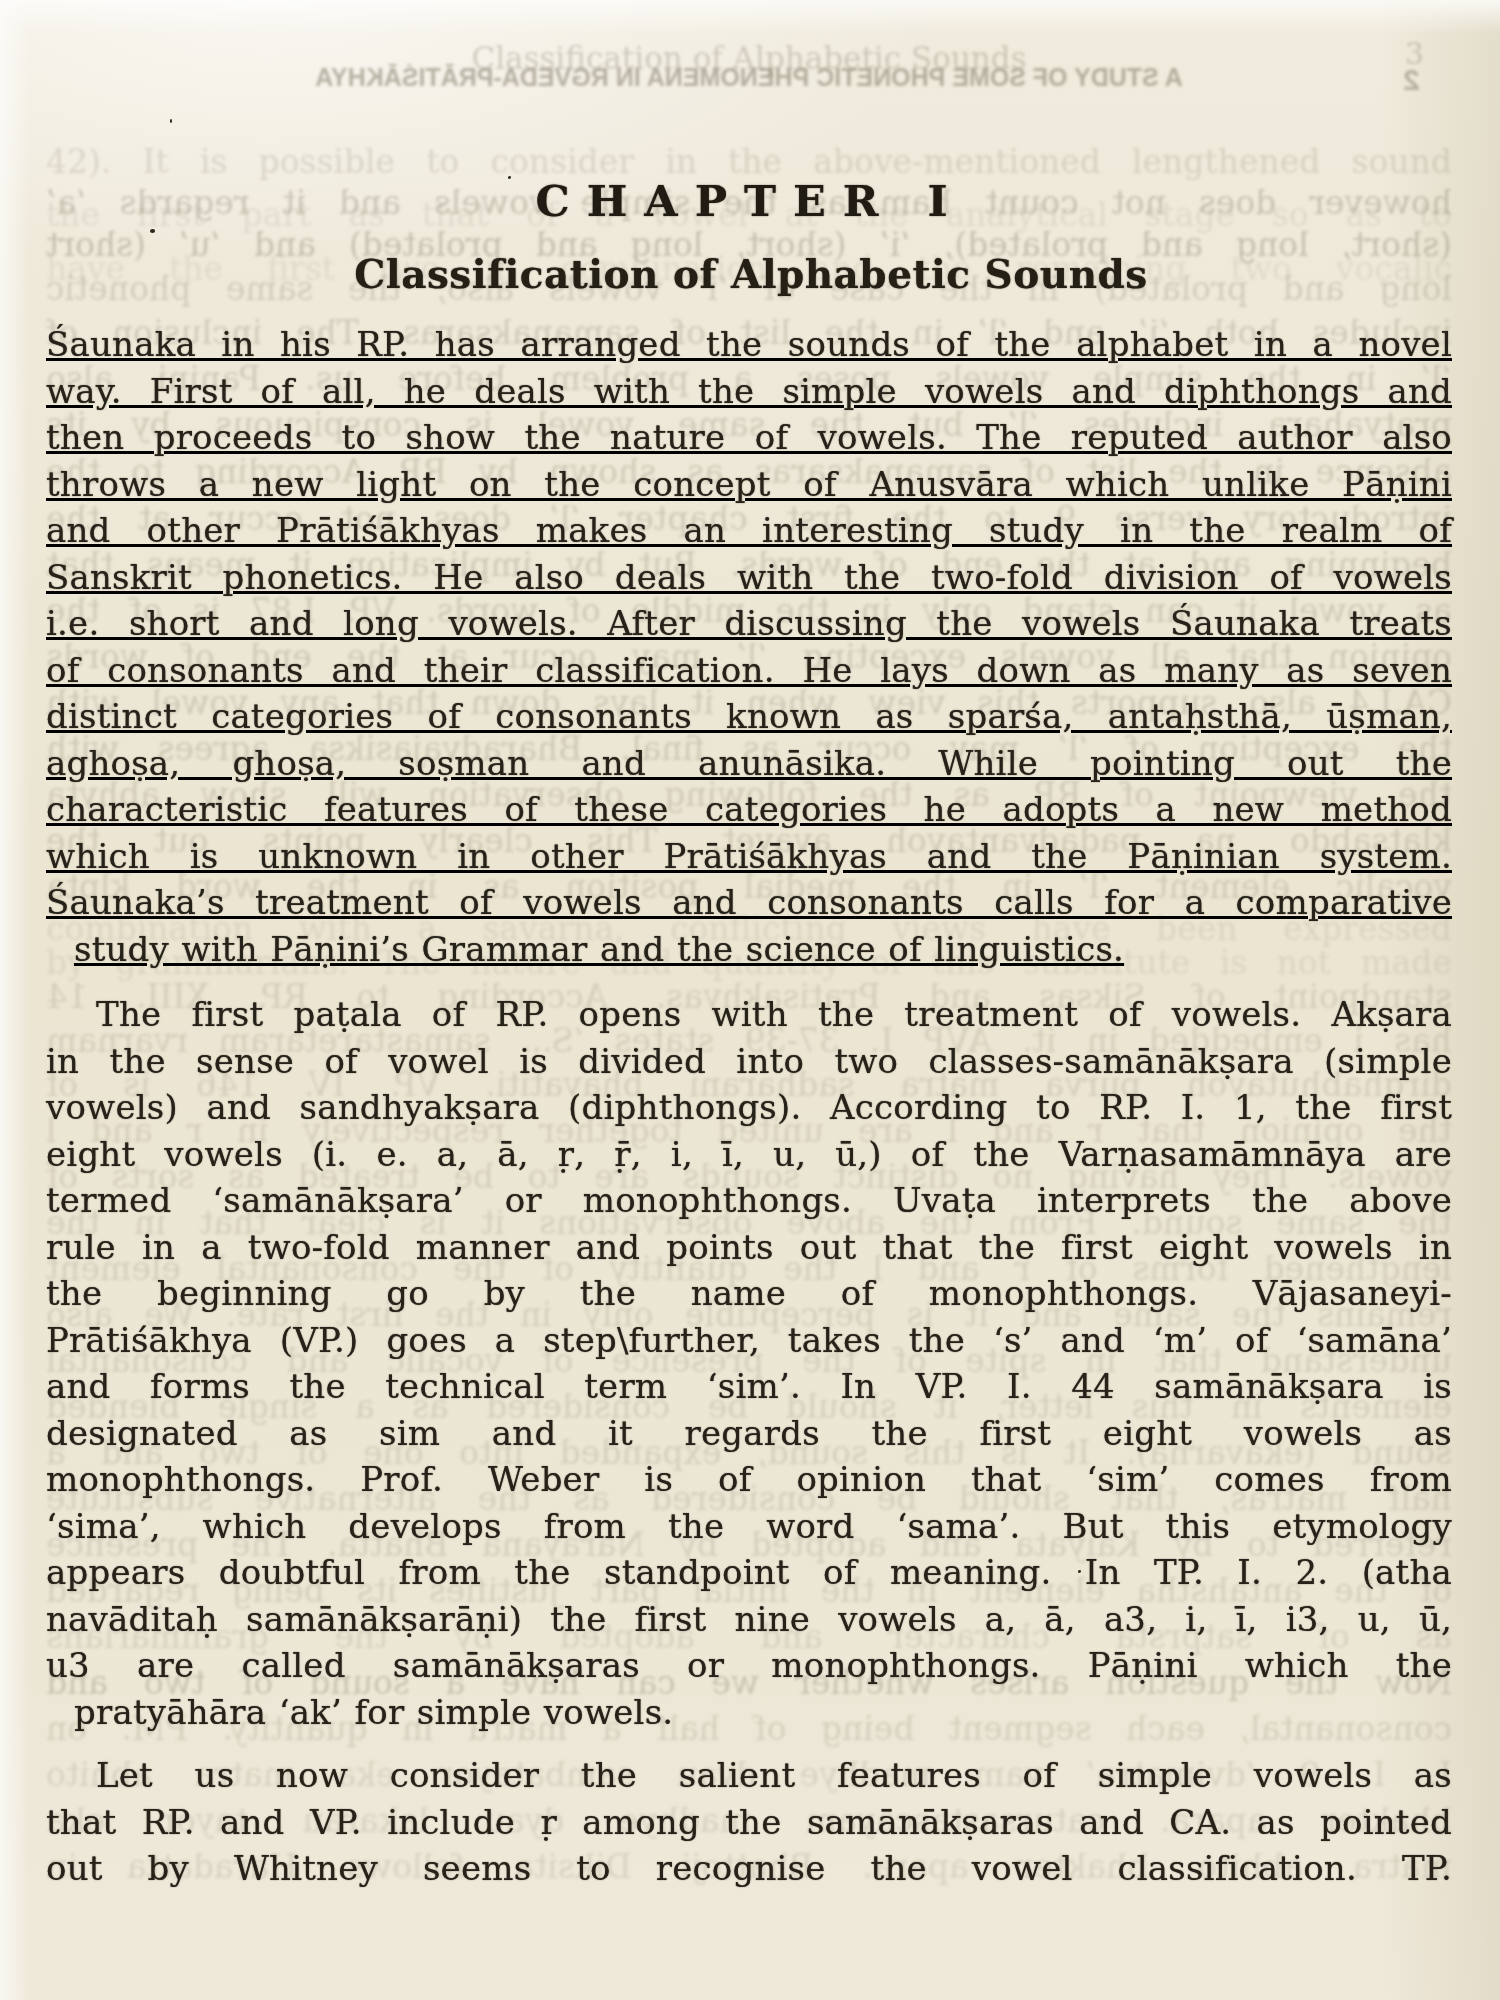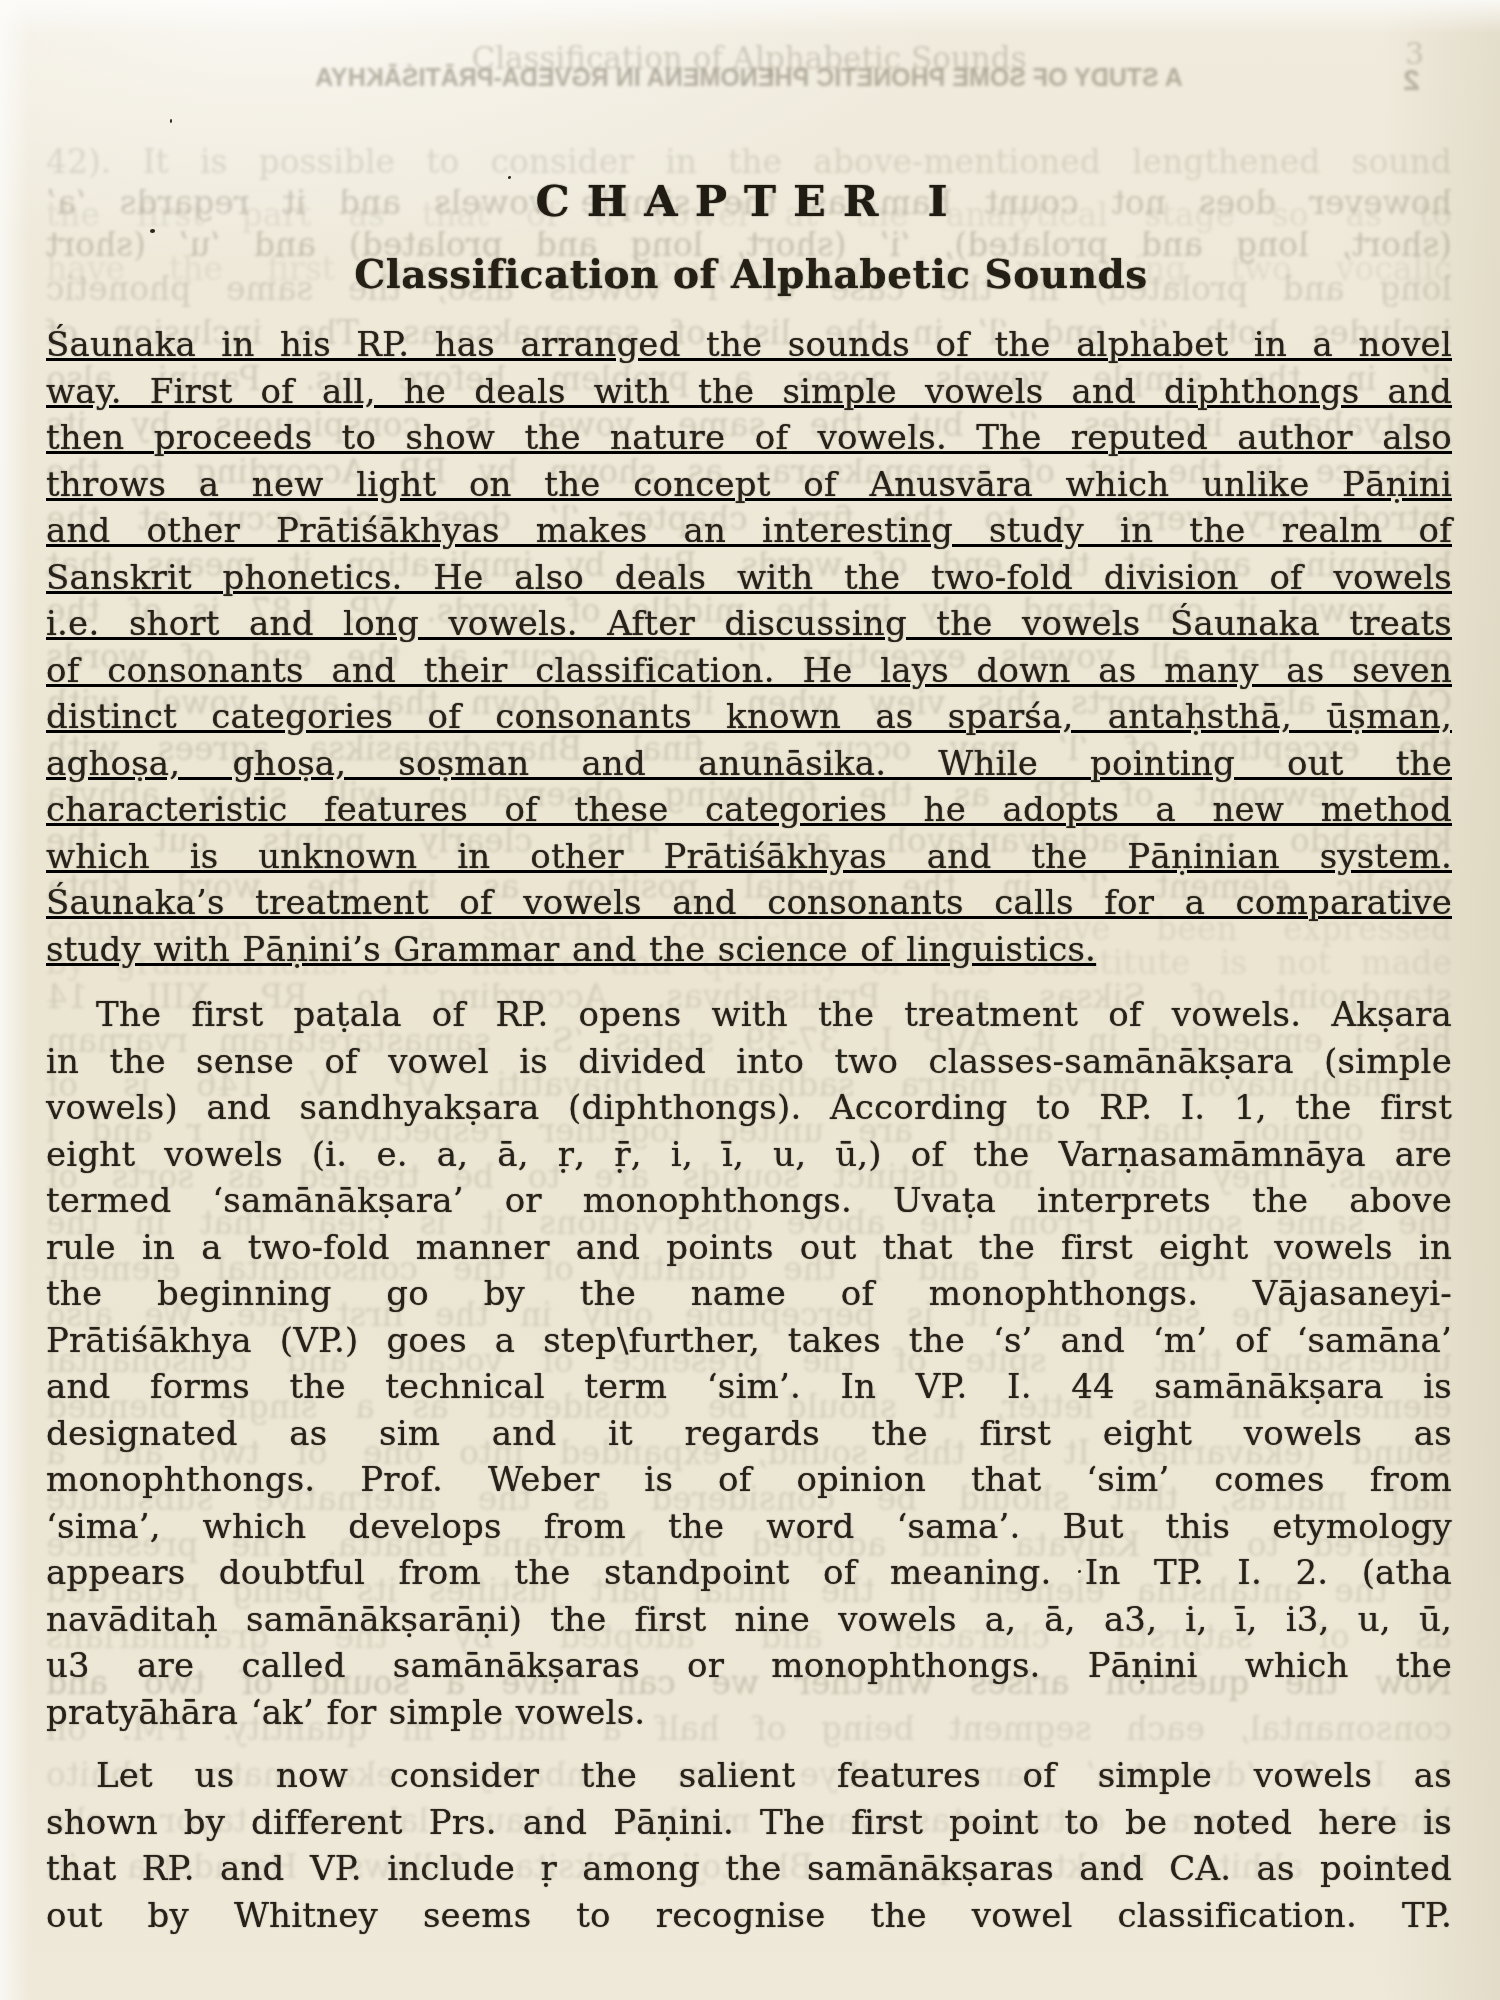--- a/index.html
+++ b/index.html
@@ -49,21 +49,21 @@
   #para-1 { top:321px;text-decoration:underline; }
   #para-2 { top:991px; }
   #para-3 { top:1752px; }
   .line {
     font-size:34px; line-height:46.5px; height:46.5px;
     color:#262219; letter-spacing:0.2px; word-spacing:1.5px;
     text-align:justify; text-align-last:justify;
     text-shadow:0 0 1.2px rgba(38,34,25,0.78);
     white-space:normal; overflow:visible;
   }
-  .line.last   { text-align-last:left; }
+  .line.last   { text-align-last:left;margin-left:28px; }
   .line.indent { text-indent:50px; }
   .speck { position:absolute; background:#2a261c; border-radius:50% 40% 55% 45%; z-index:3; }
 </style>
 </head>
 <body>
 
 <div class="page">
   <div class="ghost-layer" id="ghost-layer">
       <div class="ghost center" style="top: 42px; opacity: 0.3; font-size: 31px;">Classification of Alphabetic Sounds</div>
       <div class="ghost" style="top: 38px; left: 1405px; width: auto; opacity: 0.32; font-size: 30px;">3</div>
@@ -143,21 +143,20 @@
         <div class="line">designated as sim and it regards the first eight vowels as</div>
         <div class="line">monophthongs. Prof. Weber is of opinion that ‘sim’ comes from</div>
         <div class="line">‘sima’, which develops from the word ‘sama’. But this etymology</div>
         <div class="line">appears doubtful from the standpoint of meaning. In TP. I. 2. (atha</div>
         <div class="line">navāditaḥ samānākṣarāṇi) the first nine vowels a, ā, a3, i, ī, i3, u, ū,</div>
         <div class="line">u3 are called samānākṣaras or monophthongs. Pāṇini which the</div>
         <div class="line last">pratyāhāra ‘ak’ for simple vowels.</div>
       </div>
     <div class="para" id="para-3">
         <div class="line indent">Let us now consider the salient features  of simple vowels as</div>
-        <div class="line">shown by different Prs. and Pāṇini. The first point to be noted here is</div>
         <div class="line">that RP. and VP. include ṛ among the samānākṣaras and CA. as pointed</div>
         <div class="line">out by Whitney seems to recognise the vowel classification. TP.</div>
       </div>
   </div>
 <div class="speck" style="left: 150px; top: 229px; width: 5px; height: 4px;"></div>
     <div class="speck" style="left: 508px; top: 176px; width: 3px; height: 3px;"></div>
     <div class="speck" style="left: 170px; top: 119px; width: 2px; height: 4px;"></div>
     <div class="speck" style="left: 1078px; top: 1570px; width: 3px; height: 3px;"></div>
   </div>
 

